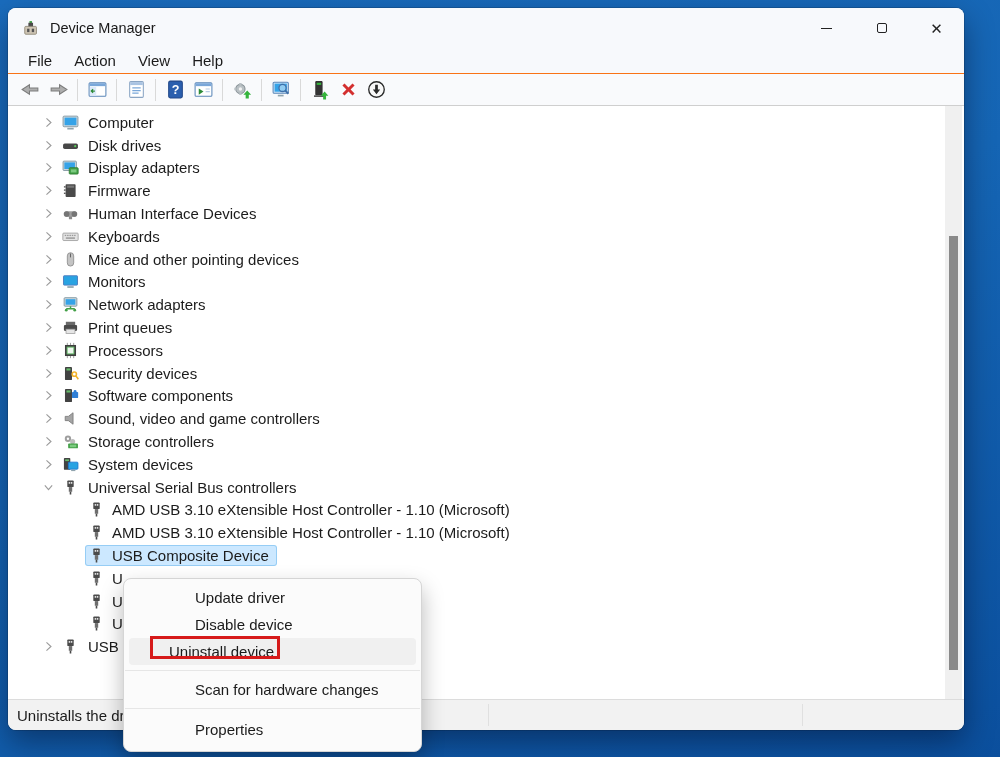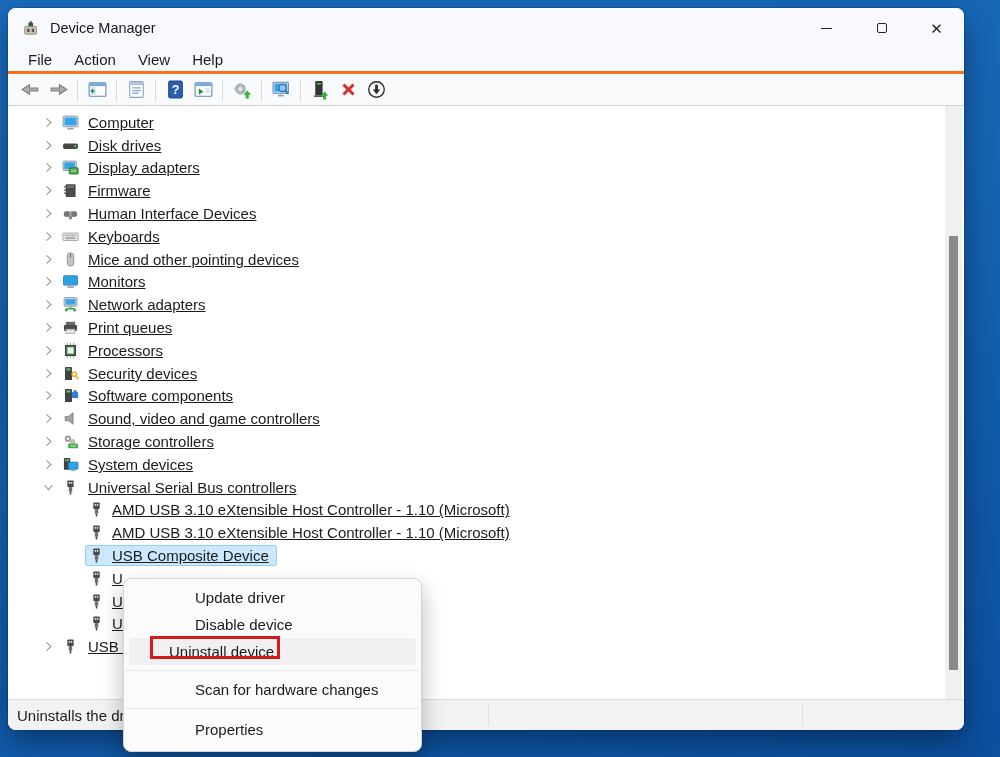--- a/index.html
+++ b/index.html
@@ -23,39 +23,39 @@
   .titlebar .app-icon { width:17px; height:17px; margin-right:11px; }
   .titlebar .app-icon svg { width:17px; height:17px; display:block; }
   .title-text { font-size:14.5px; color:#191919; }
   .controls { margin-left:auto; display:flex; height:100%; }
   .ctrl { width:55px; height:100%; display:flex; align-items:center; justify-content:center; color:#222; }
   .glyph-min { width:11px; border-top:1.4px solid #222; display:block; }
   .glyph-max { width:10px; height:10px; border:1.4px solid #222; border-radius:2px; display:block; }
   .glyph-close { font-size:15px; line-height:1; }
 
   
-  .menubar { height:26px; display:flex; align-items:center; padding-left:9px; background:#f7f9fc; flex:0 0 auto; border-bottom:3px solid #f97316; }
+  .menubar { height:26px; display:flex; align-items:center; padding-left:9px; background:#f7f9fc; flex:0 0 auto; border-bottom:1px solid #f97316; }
   .mb-item { font-size:15px; padding:2px 11px; border-radius:4px; }
 
   
   .toolbar { height:32px; display:flex; align-items:center; padding-left:8px; background:#f9fafc; flex:0 0 auto; border-bottom:1px solid #cfcfcf; }
   .tb-btn { width:28px; height:26px; display:flex; align-items:center; justify-content:center; background:transparent; border:none; }
   .tb-btn svg { width:21px; height:21px; display:block; }
   .tb-sep { width:1px; height:22px; background:#d9d9d9; margin:0 5px; }
 
   
   .treewrap { flex:1 1 auto; background:#ffffff; position:relative; overflow:hidden; }
   #tree-rows { padding-top:5px; }
   .trow { height:22.8px; display:flex; align-items:center; font-size:15px; white-space:nowrap; }
   .chev { width:16px; height:16px; margin-left:32px; flex:0 0 auto; display:flex; align-items:center; justify-content:center; }
   .chev svg { width:13px; height:13px; display:block; }
   .t-icon { width:18px; height:17px; margin-left:6px; flex:0 0 auto; }
   .lvl1 .t-icon { margin-left:80px; }
   .t-icon svg { width:17px; height:17px; display:block; }
-  .t-label { margin-left:8px;text-decoration:underline; }
+  .t-label { margin-left:8px; }
   .lvl1 .t-label { margin-left:6px; }
   .sel-box { display:flex; align-items:center; margin-left:78px; padding:1px 7px 1px 2px; background:#cce8ff; box-shadow:0 0 0 1px #96cdf5; border-radius:2px; }
   .sel-box .t-icon { margin-left:0; }
 
   
   .vscroll { position:absolute; top:0; bottom:0; right:2px; width:17px; background:#f0f0f0; }
   .vthumb { position:absolute; left:4px; width:9px; top:130px; height:434px; background:#8a8a8a; }
 
   
   .statusbar { height:31px; flex:0 0 auto; background:#f2f2f2; border-top:1px solid #dcdcdc; display:flex; align-items:center; padding-left:9px; font-size:15px; position:relative; }

